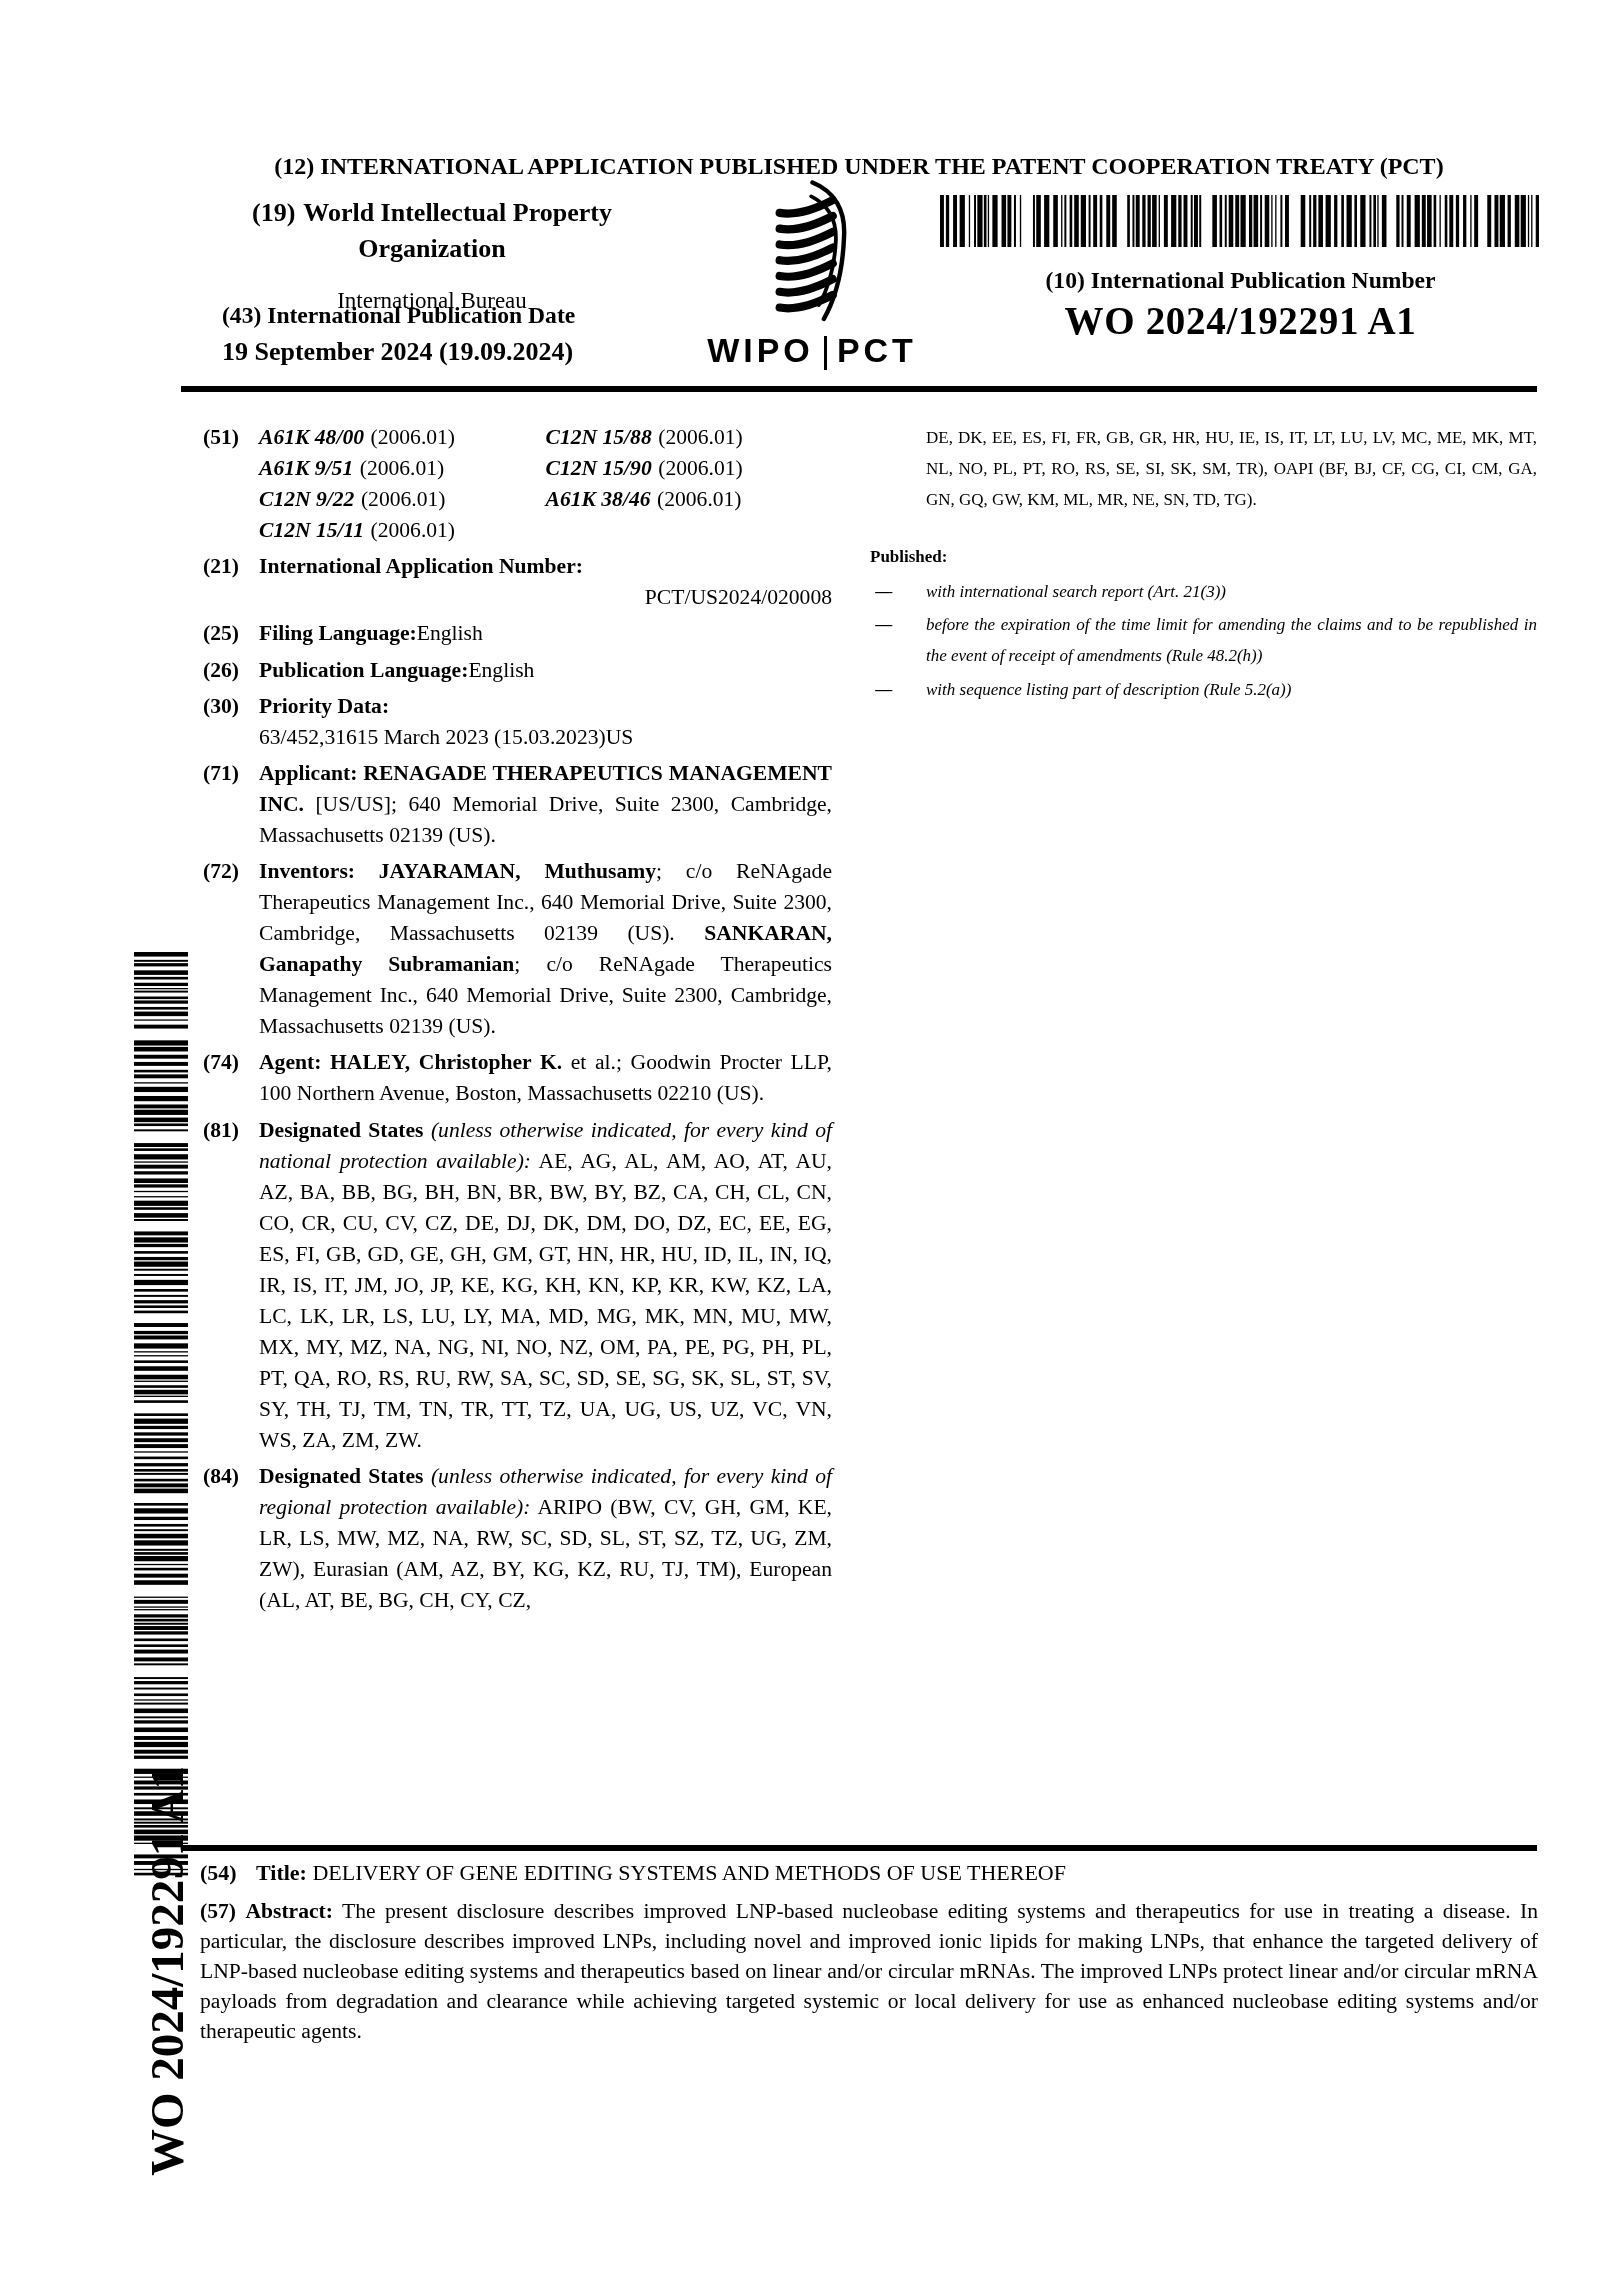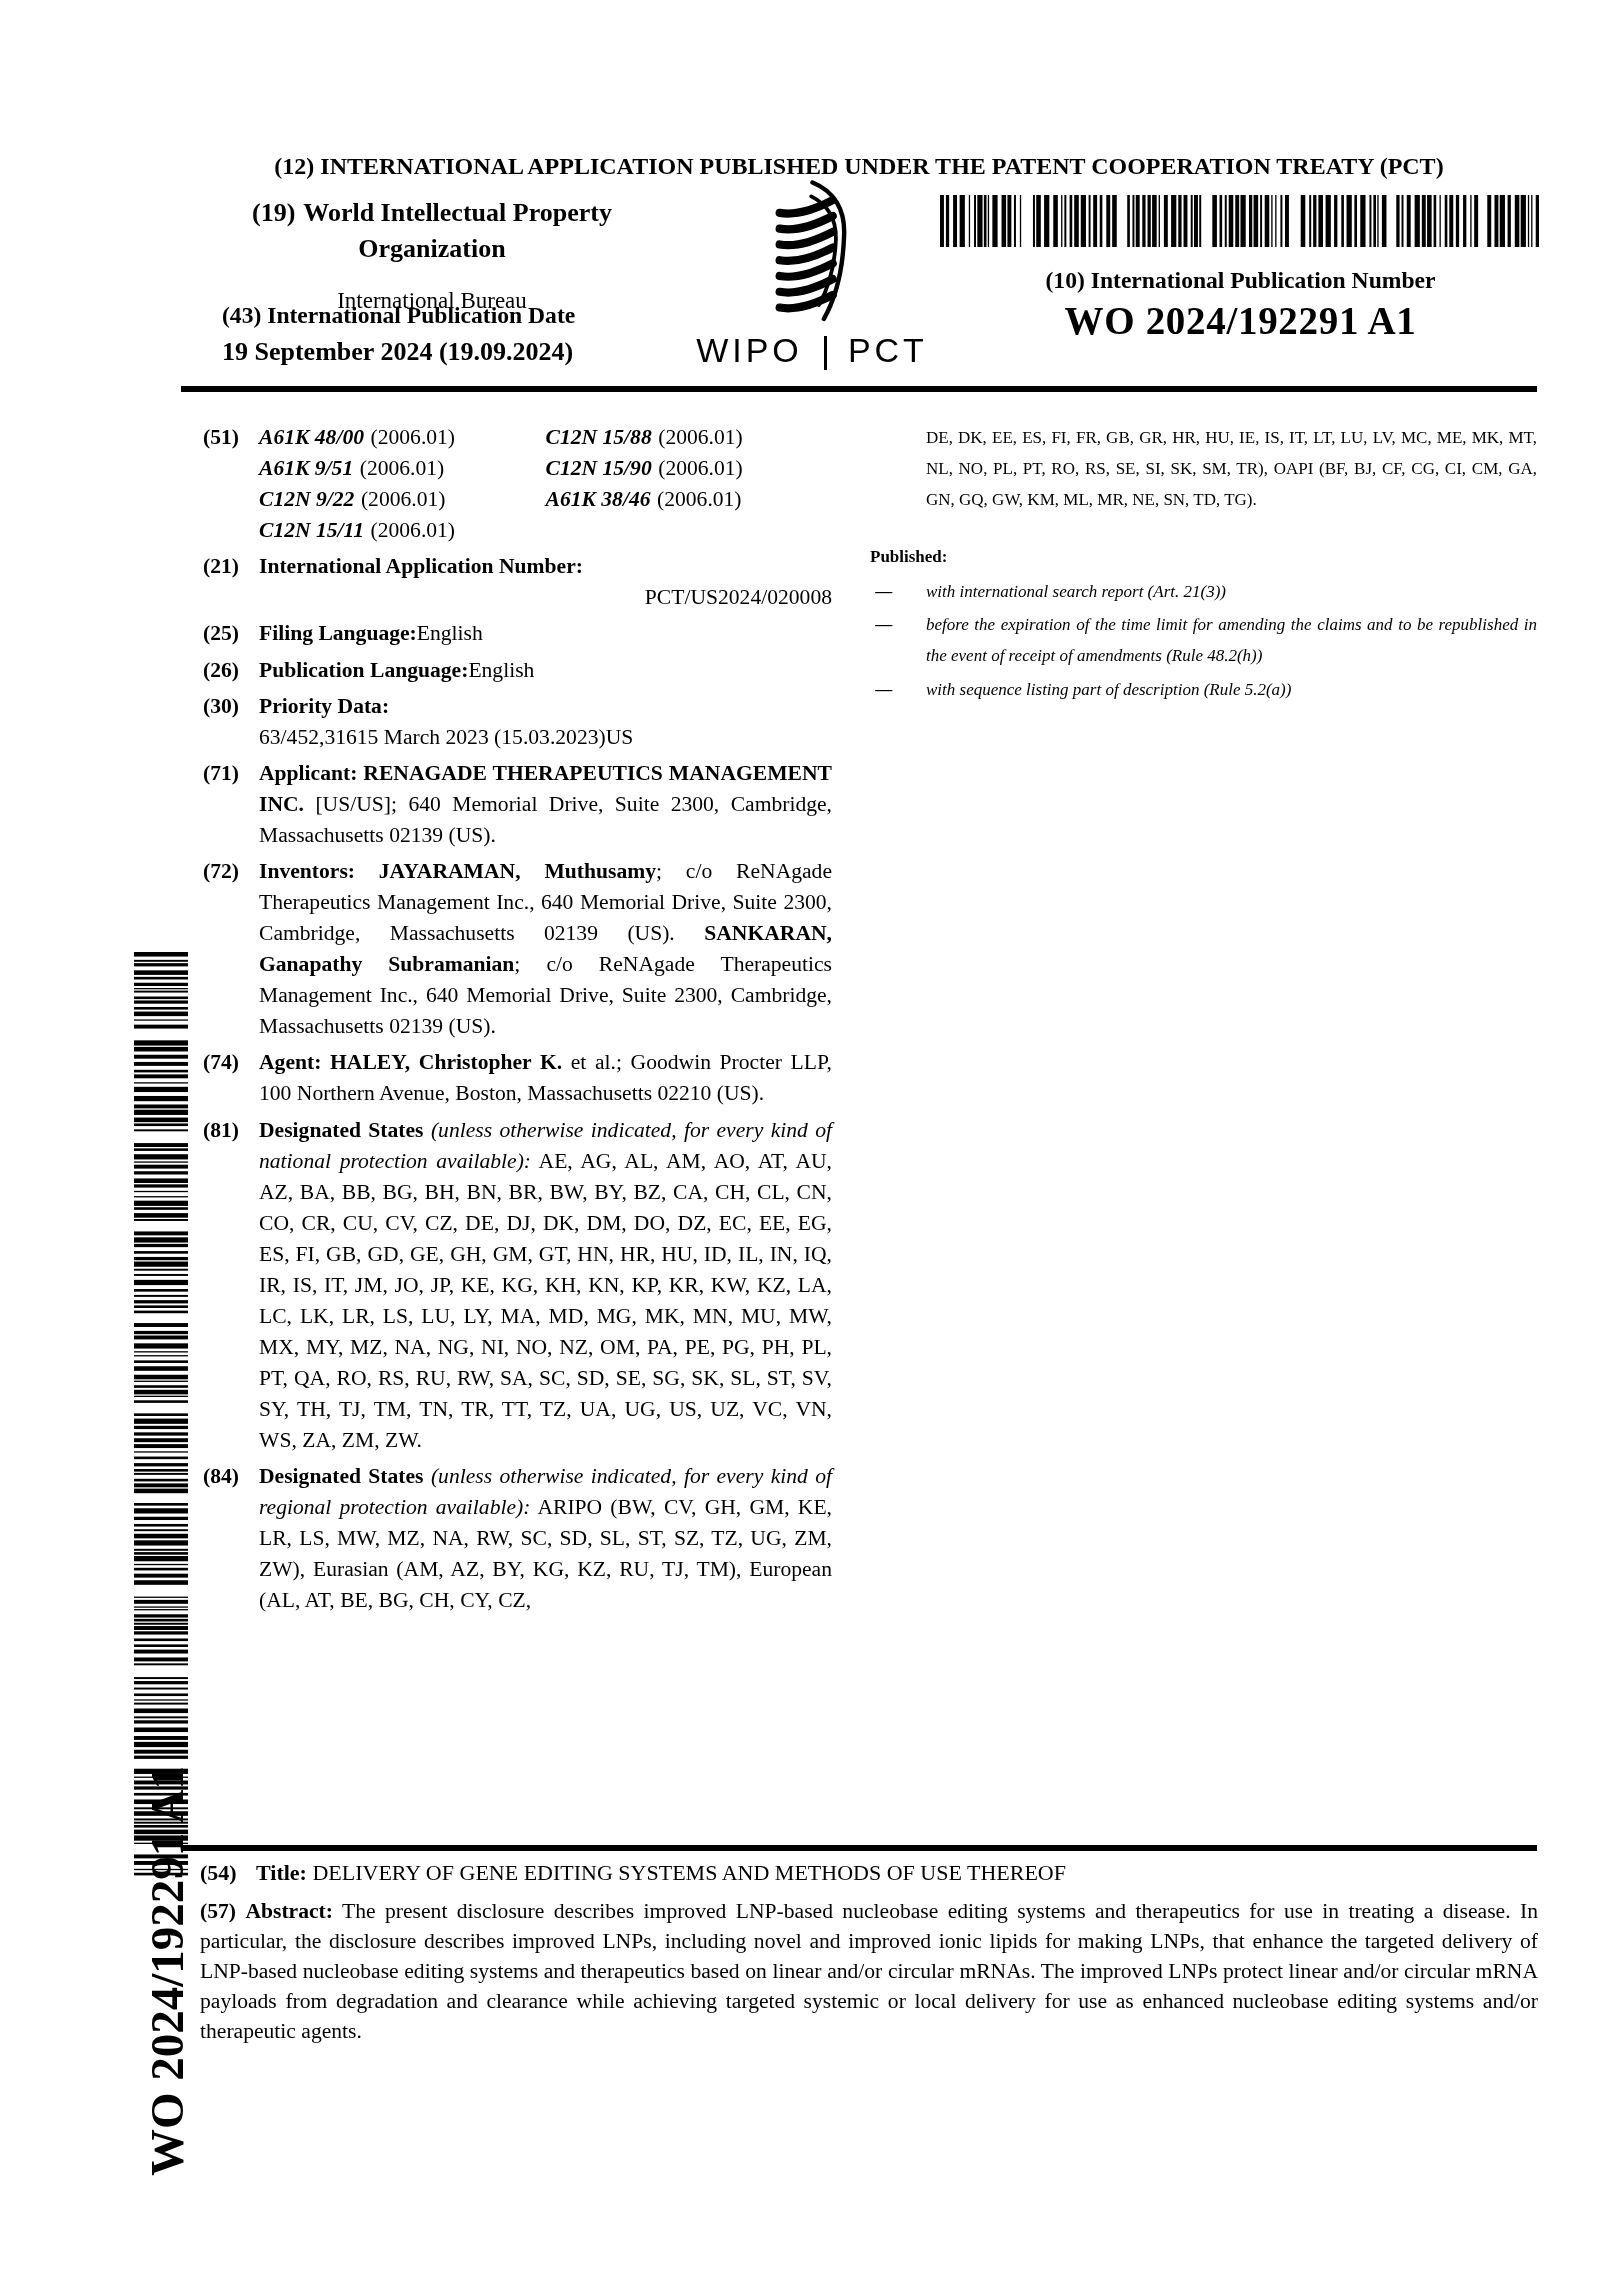--- a/index.html
+++ b/index.html
@@ -10,21 +10,21 @@
   .h12{position:absolute;left:181px;top:153px;width:1356px;text-align:center;font-weight:700;font-size:24px;}
   .f19{position:absolute;left:229px;top:195px;width:406px;text-align:center;font-weight:700;font-size:26px;line-height:36px;}
   .f19 .num{font-weight:700;}
   .f19 .org1{margin-left:7.9px;}
   .f19 .bureau{display:block;font-weight:400;font-size:23px;margin-top:16px;}
   .f43{position:absolute;left:222px;top:302px;width:419px;}
   .f43 .label{font-weight:700;font-size:23.6px;display:block;}
   .f43 .value{font-weight:700;font-size:26px;display:block;margin-top:7.9px;}
   .logo{position:absolute;left:694px;top:180px;width:236px;}
   .logo svg{display:block;margin:0 auto;}
-  .wordmark{display:flex;align-items:flex-end;justify-content:center;gap:21px;margin-top:6.5px;font-family:"Liberation Sans",sans-serif;font-weight:400;font-size:34px;letter-spacing:3.9px;}
+  .wordmark{display:flex;align-items:flex-end;justify-content:center;gap:10px;margin-top:6.5px;font-family:"Liberation Sans",sans-serif;font-weight:700;font-size:34px;letter-spacing:3.9px;}
   .wordmark .divider{width:3.3px;height:34px;background:#000;}
   .barcode-top{position:absolute;left:940px;top:195px;width:599px;height:52px;}
   .f10{position:absolute;left:942px;top:267px;width:597px;text-align:center;}
   .f10 .label{font-weight:700;font-size:23.6px;display:block;}
   .f10 .value{font-weight:700;font-size:39px;display:block;margin-top:3.9px;letter-spacing:0.7px;}
 
   .rule{position:absolute;left:181px;width:1356px;height:5.9px;background:#000;}
   .rule1{top:386px;}
   .rule2{top:1845px;}
 

